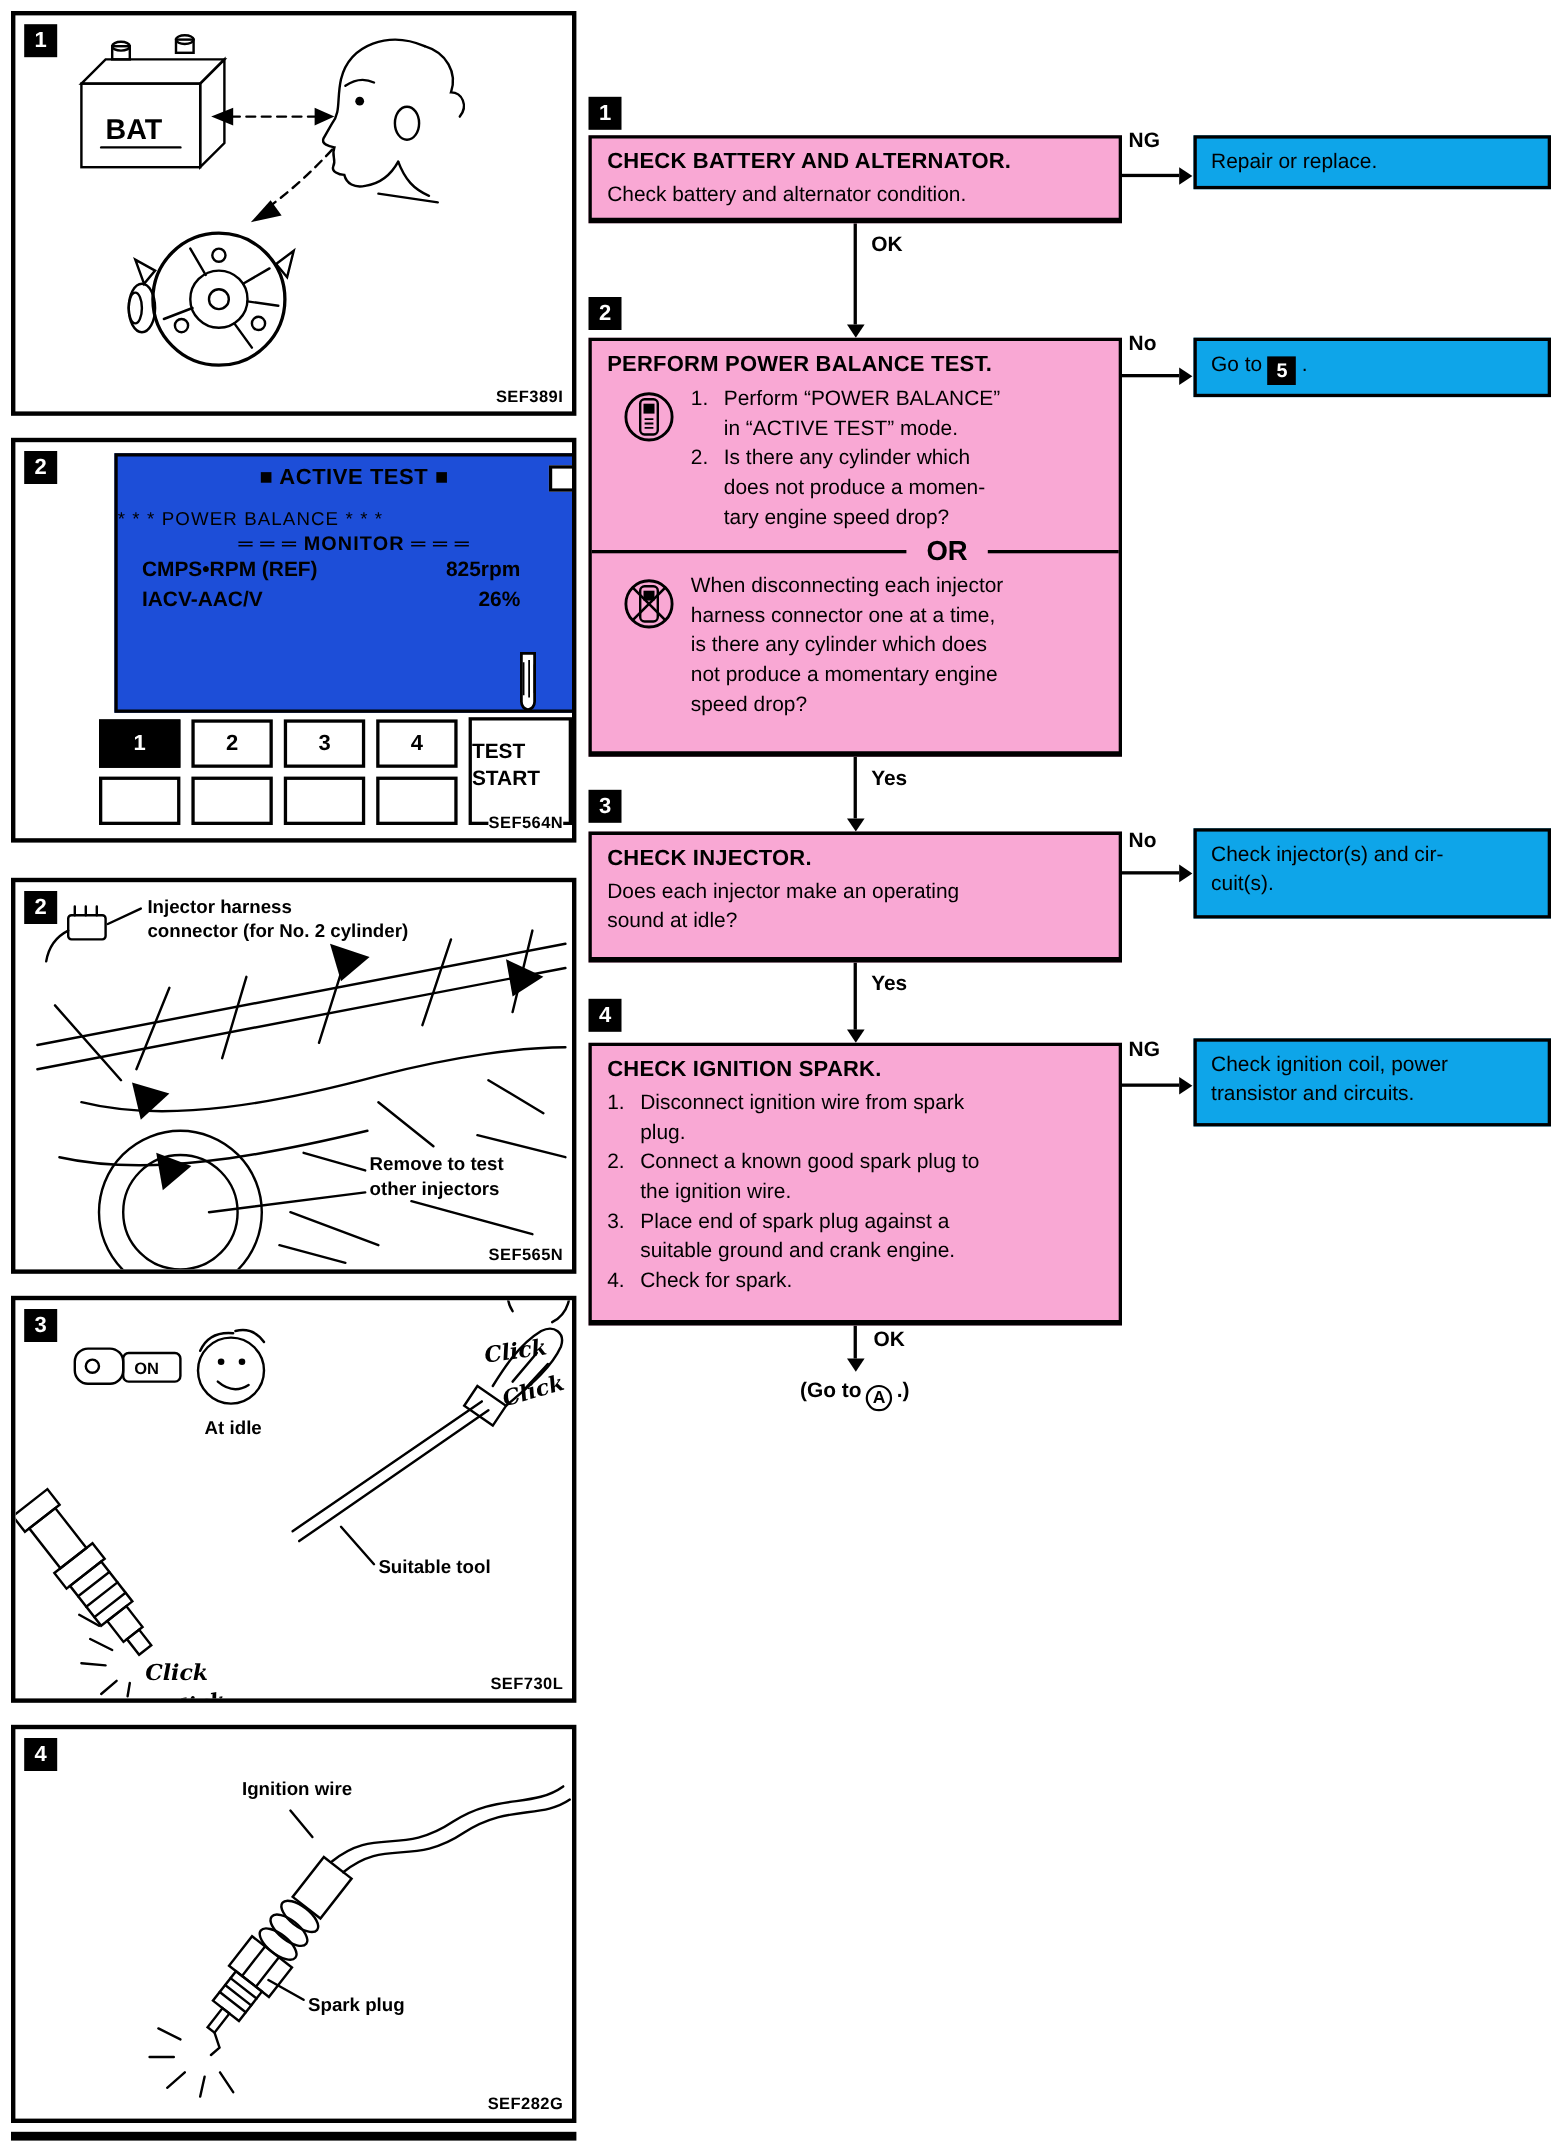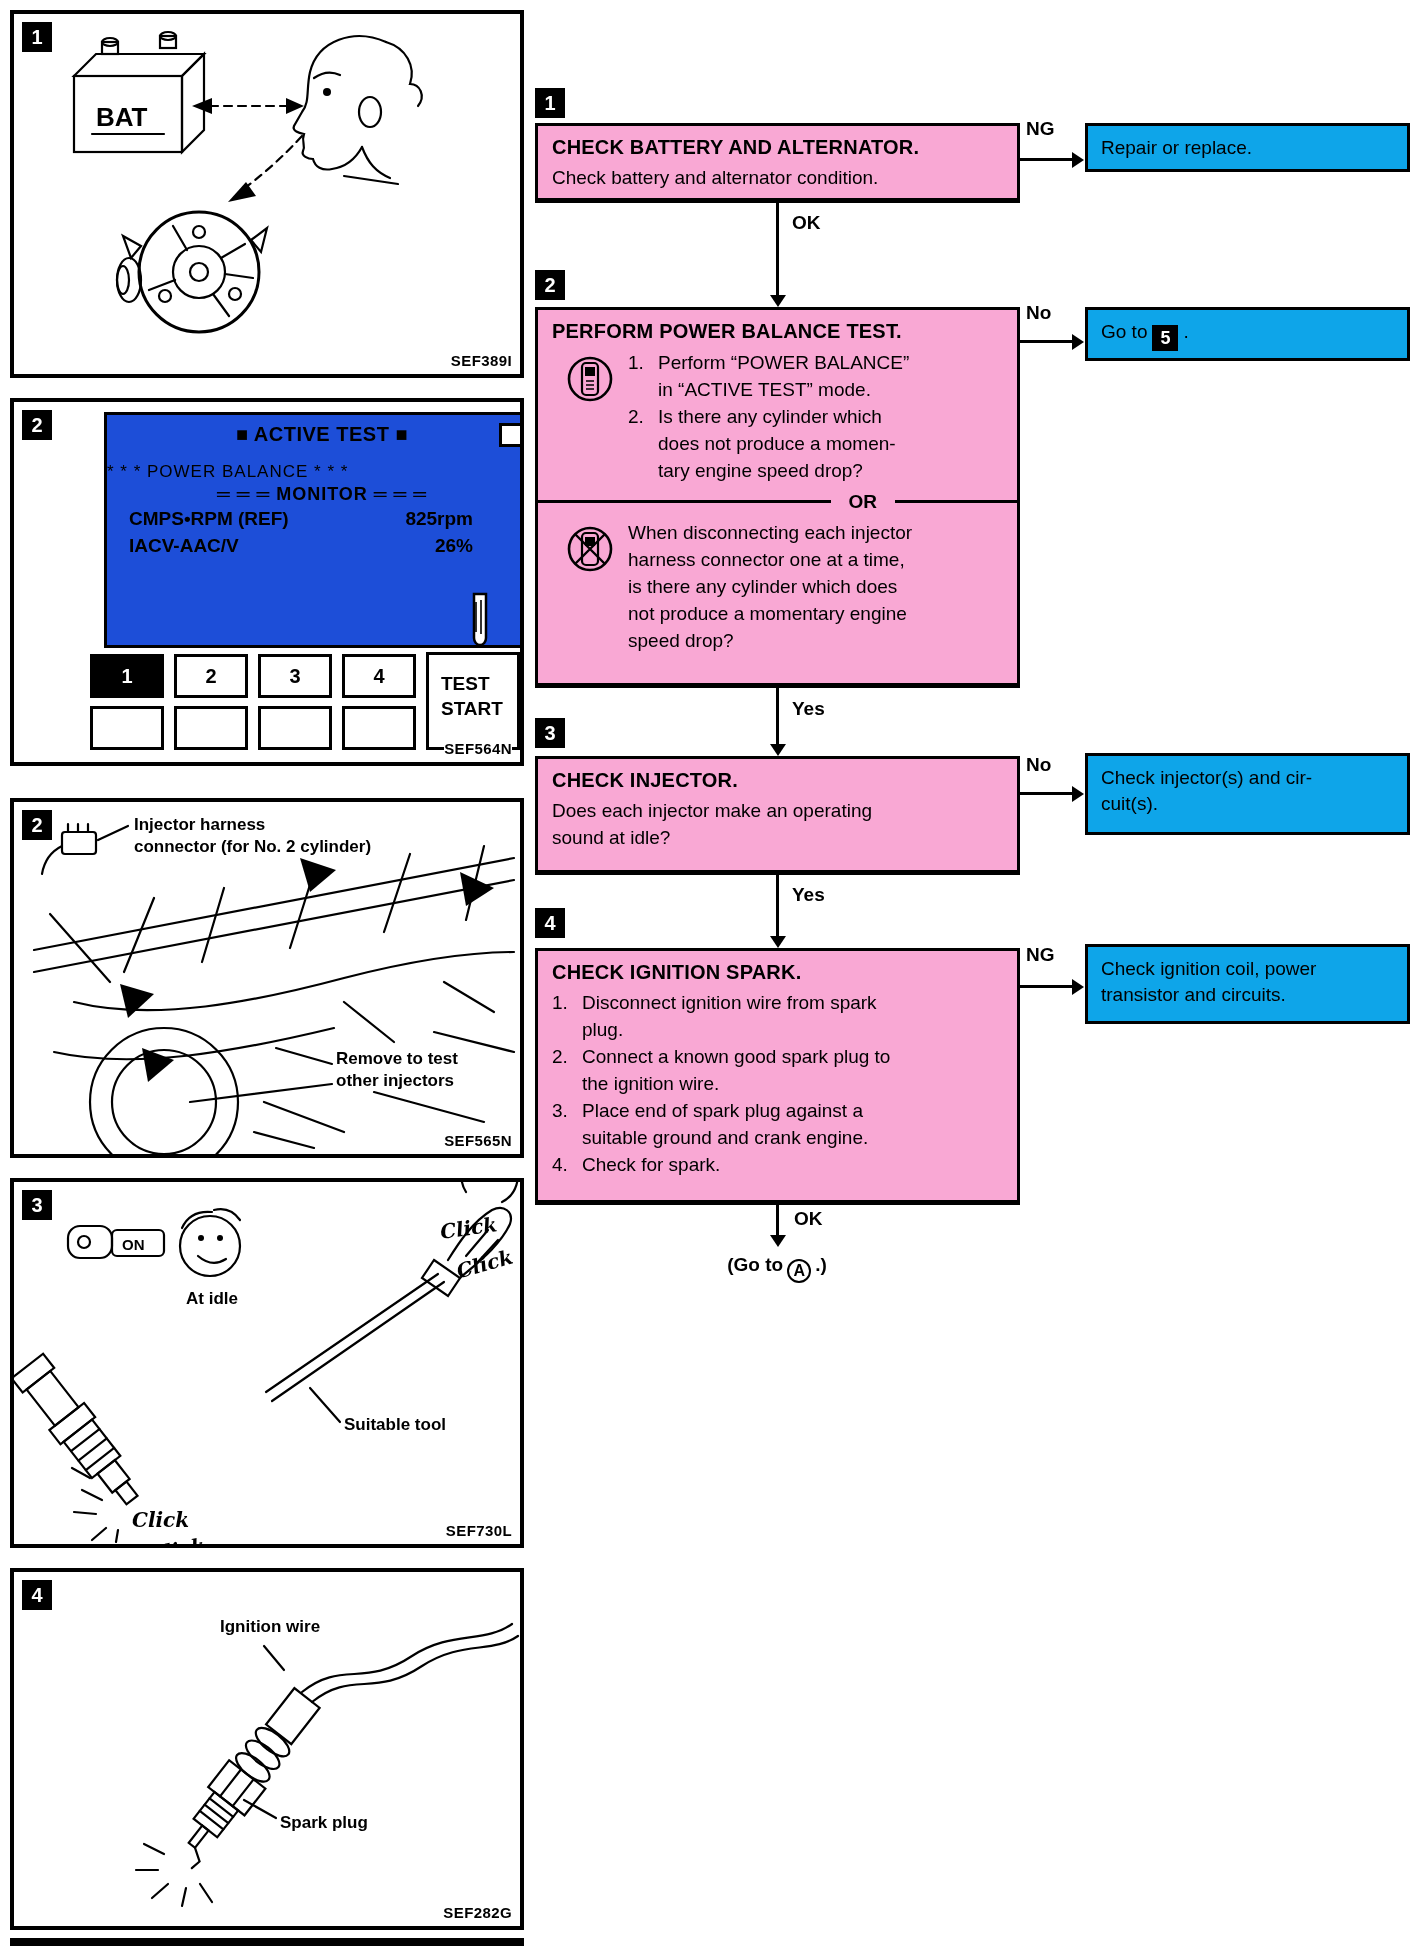--- a/index.html
+++ b/index.html
@@ -16,37 +16,37 @@
   .flabel{position:absolute;font-size:19px;font-weight:600;z-index:3;}
   .varrow{position:absolute;width:3px;background:#000;z-index:1;}
   .varrow::after{content:"";position:absolute;left:50%;transform:translateX(-50%);bottom:-12px;border:8px solid transparent;border-bottom:0;border-top:12px solid #000;}
   .harrow{position:absolute;height:3px;background:#000;z-index:1;}
   .harrow::after{content:"";position:absolute;right:-12px;top:50%;transform:translateY(-50%);border:8px solid transparent;border-right:0;border-left:12px solid #000;}
   .oli{display:flex;align-items:flex-start;}
   .oli .n{width:30px;flex:none;}
   .icon-row{display:flex;margin-top:4px;}
   .icon-cell{width:76px;flex:none;display:flex;justify-content:center;padding-top:6px;}
   .icon-body{flex:1;}
-  .or-row{display:flex;align-items:center;gap:18px;margin:4px 0 4px;font-weight:600;font-size:19px;}
+  .or-row{display:flex;align-items:center;gap:18px;margin:4px 0 4px;font-weight:600;font-size:25px;}
   .or-row .l1{flex:2.4;height:3px;background:#000;margin-left:-14px;}
   .or-row .l2{flex:1;height:3px;background:#000;margin-right:-14px;}
   .footer-note{position:absolute;font-size:19px;font-weight:600;text-align:center;z-index:3;}
   .ref-inv{display:inline-flex;width:26px;height:26px;background:#000;color:#fff;align-items:center;justify-content:center;font-weight:bold;margin:0 5px;vertical-align:-6px;font-size:18px;}
   .ref-circ{display:inline-flex;width:24px;height:24px;border:2px solid #000;border-radius:50%;align-items:center;justify-content:center;font-weight:bold;margin:0 4px;vertical-align:-5px;font-size:16px;box-sizing:border-box;}
   
   .screen{position:absolute;left:70px;top:10px;width:436px;height:236px;border:3px solid #000;box-sizing:border-box;padding-top:8px;background:#1d4ed8;margin-left:20px;}
   .scr-header{text-align:center;font-size:20px;font-weight:bold;letter-spacing:.5px;}
   .scr-checkbox{position:absolute;top:8px;right:8px;width:30px;height:24px;border:3px solid #000;box-sizing:border-box;background:#fff;}
   .scr-sub{text-align:left;font-size:17px;font-weight:normal;margin-top:16px;letter-spacing:1px;}
   .scr-mon{text-align:center;font-size:18px;font-weight:bold;margin-top:2px;letter-spacing:1px;}
   .srow{display:flex;justify-content:space-between;padding:0 64px 0 22px;font-size:19px;font-weight:600;line-height:27px;}
   .cylbtn{position:absolute;width:74px;height:44px;border:3px solid #000;box-sizing:border-box;display:flex;align-items:center;justify-content:center;font-size:20px;font-weight:bold;background:#fff;}
   .cylbtn.sel{background:#000;color:#fff;}
   .emptybtn{position:absolute;width:74px;height:44px;border:3px solid #000;box-sizing:border-box;background:#fff;}
-  .testbtn{position:absolute;border:3px solid #000;box-sizing:border-box;font-size:19px;font-weight:600;padding:16px 0 0 12px;line-height:25px;background:#fff;white-space:pre-line;}
+  .testbtn{position:absolute;border:3px solid #000;box-sizing:border-box;font-size:19px;font-weight:600;padding:16px 0 0 0;line-height:25px;background:#fff;white-space:pre-line;}
   .plabel{position:absolute;font-size:17px;font-weight:600;line-height:22px;z-index:4;}
   .click{position:absolute;font-size:20px;font-style:italic;font-weight:bold;font-family:"DejaVu Serif",serif;z-index:4;}
   svg.art{position:absolute;left:0;top:0;}
   svg .ln{stroke:#000;stroke-width:2.2;fill:none;stroke-linecap:round;}
   svg .thick{stroke-width:3;}
   svg .fillb{fill:#000;stroke:none;}
 </style>
 </head>
 <body>
 

